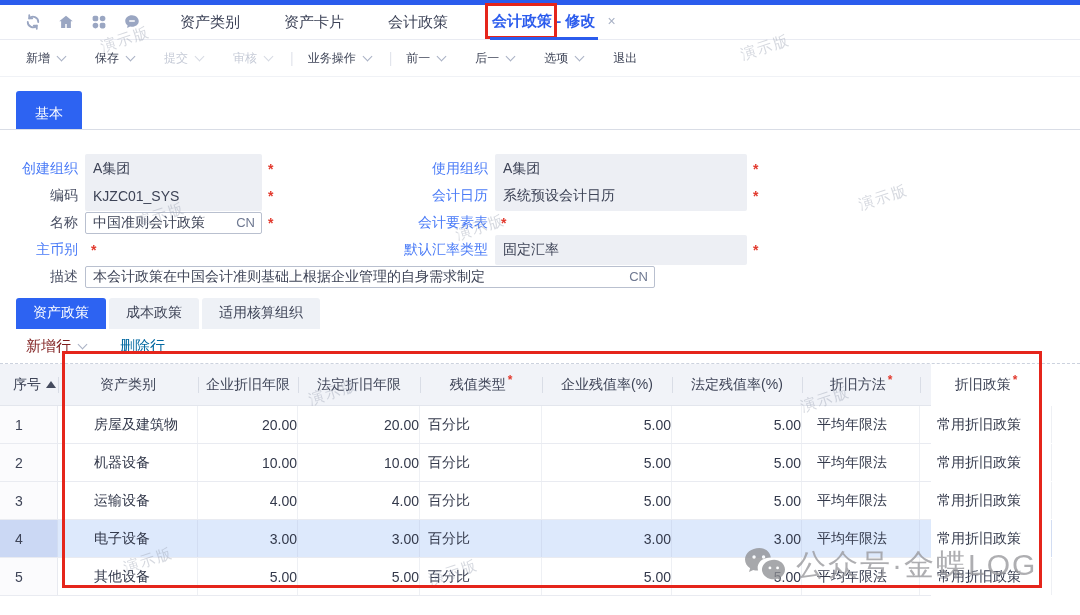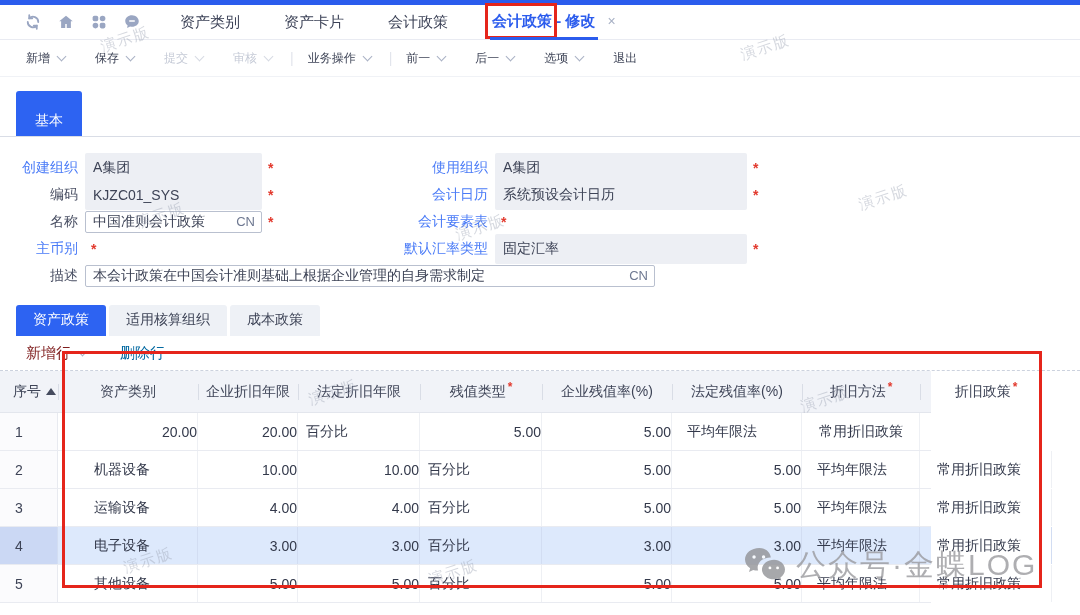--- a/index.html
+++ b/index.html
@@ -29,26 +29,26 @@
   .tbtn { background:none; border:none; font:inherit; font-size:12px; color:#3e4457; margin-right:30px;
       cursor:pointer; display:inline-flex; align-items:center; white-space:nowrap; }
   .tbtn.disabled { color:#c6cbd7; cursor:default; }
   .caret { display:inline-block; width:7px; height:7px; border-right:1.6px solid #a9b1c4; border-bottom:1.6px solid #a9b1c4;
       transform:rotate(45deg); margin-left:8px; margin-bottom:3px; }
   .tbtn.disabled .caret { border-color:#d6dae3; }
   .tsep { color:#e2e5ec; margin:0 14px 0 -12px; font-size:14px; }
 
   
   .tabbar1 { padding:14px 0 0 16px; border-bottom:1px solid #d9dde6; }
-  .tab-basic { display:inline-block; padding:21px 19px 6px; background:#2d63f2; color:#fff; font-size:14px;
+  .tab-basic { display:inline-block; padding:14px 19px 6px; background:#2d63f2; color:#fff; font-size:14px;
       border-radius:3px 3px 0 0; cursor:pointer; }
 
   
   .form { position:relative; margin:16px 0 0 0; height:134px; }
-  .fcol { position:absolute; top:4px; }
+  .fcol { position:absolute; top:12px; }
   .fcol.left { left:0; }
   .fcol.right { left:360px; }
   .frow { display:flex; align-items:center; height:22px; margin-bottom:5px; }
   .flabel { width:78px; text-align:right; font-size:14px; color:#4a5064; margin-right:7px; flex:none; }
   .fcol.right .flabel { width:128px; }
   .flabel.link { color:#4a7bf7; cursor:pointer; }
   .fval { height:22px; font-size:14px; display:flex; align-items:center; }
   .fval.ro { background:#edeff4; border-radius:2px; padding:15px 8px; color:#3d4356; }
   .w-l { width:177px; } .w-r { width:252px; } .w-d { width:570px; }
   .fwrap { position:relative; flex:none; }
@@ -245,22 +245,22 @@
     <div class="frow">
       <label class="flabel link">默认汇率类型</label>
       <div class="fval ro w-r">固定汇率</div>
       <span class="req">*</span>
     </div>
   </div>
 </section>
 
 <div class="tabbar2">
   <span class="dtab active">资产政策</span>
+  <span class="dtab">成本政策</span>
   <span class="dtab">适用核算组织</span>
-  <span class="dtab">成本政策</span>
 </div>
 
 <div class="grid-toolbar">
   <button class="gbtn add">
       <span>新增行</span>
       <i class="caret"></i>
     </button>
   <button class="gbtn del">
       <span>删除行</span>
     </button>
@@ -296,20 +296,21 @@
         <span class="hreq">*</span>
       </div>
     <div class="hcell c8">
         <span>折旧政策</span>
         <span class="hreq">*</span>
       </div>
     <div class="hcell c9"></div>
   </div>
   <div class="grow">
       <div class="cell c0">1</div>
+      <div class="cell c1">房屋及建筑物</div>
       <div class="cell c2">20.00</div>
       <div class="cell c3">20.00</div>
       <div class="cell c4">百分比</div>
       <div class="cell c5">5.00</div>
       <div class="cell c6">5.00</div>
       <div class="cell c7">平均年限法</div>
       <div class="cell c8">常用折旧政策</div>
       <div class="cell c9"></div>
     </div>
     <div class="grow">

